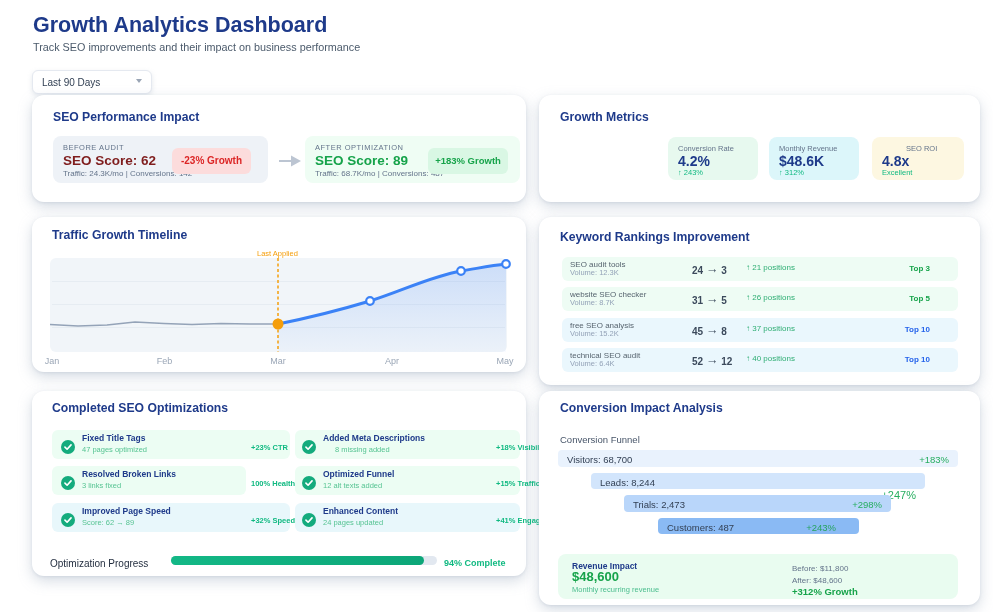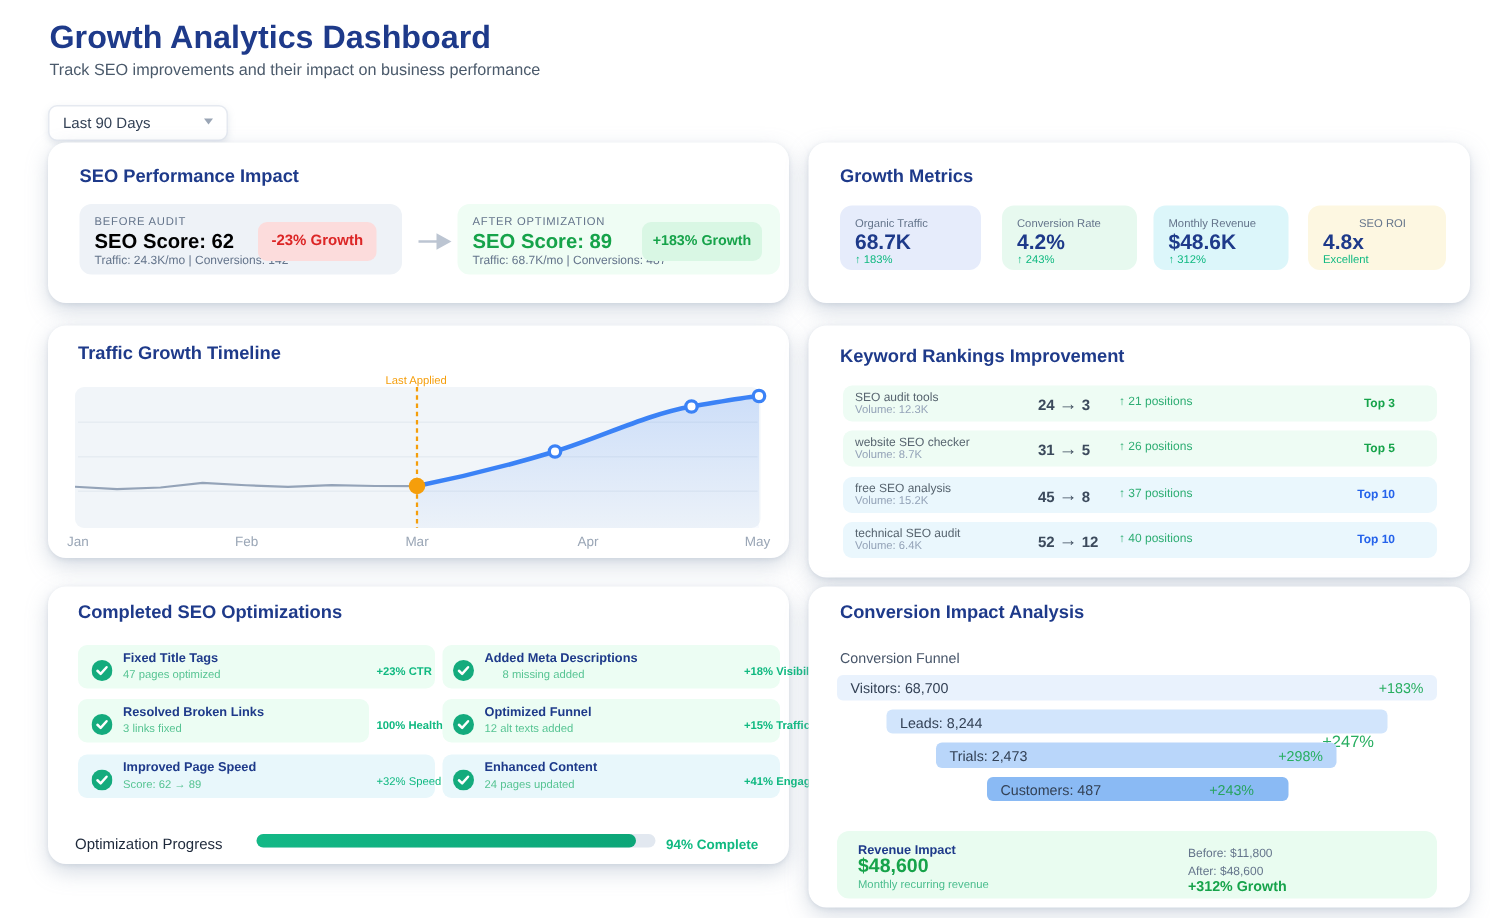--- a/index.html
+++ b/index.html
@@ -20,45 +20,40 @@
   <div class="abs" style="left:32px;top:70px;width:120px;height:24px;background:#fff;border:1px solid #e5e9f0;border-radius:6px;box-shadow:0 2px 5px rgba(148,163,184,0.25);">
     <div class="abs" style="left:9px;top:6px;font-size:10px;color:#334155;">Last 90 Days</div>
     <div class="abs" style="right:9px;top:8px;width:0;height:0;border-left:3.5px solid transparent;border-right:3.5px solid transparent;border-top:4.5px solid #9aa5b5;"></div>
   </div>
 
   <div class="card" style="left:32px;top:95px;width:494px;height:107px;">
     <div class="ctitle" style="left:21px;top:15px;">SEO Performance Impact</div>
 
     <div class="abs" style="left:21px;top:41px;width:215px;height:47px;background:#eef2f7;border-radius:8px;">
       <div class="abs" style="left:10px;top:7px;font-size:7.5px;letter-spacing:0.5px;color:#64748b;">BEFORE AUDIT</div>
-      <div class="abs" style="left:10px;top:17px;font-size:13.5px;font-weight:bold;color:#000000;">SEO Score: 62</div>
+      <div class="abs" style="left:10px;top:17px;font-size:13.5px;font-weight:bold;color:#7f1d1d;">SEO Score: 62</div>
       <div class="abs" style="left:10px;top:33px;font-size:8px;color:#64748b;white-space:nowrap;">Traffic: 24.3K/mo | Conversions: 142</div>
       <div class="abs" style="right:17px;top:12px;width:79px;height:26px;background:#fcdcdc;border-radius:6px;text-align:center;line-height:26px;font-size:10px;font-weight:bold;color:#dc2626;">-23% Growth</div>
     </div>
 
     <svg class="abs" style="left:246px;top:59px;" width="24" height="14" viewBox="0 0 24 14">
       <line x1="1" y1="7" x2="14" y2="7" stroke="#bcc5d2" stroke-width="1.8"></line>
       <path d="M13 1.5 L23 7 L13 12.5 Z" fill="#bcc5d2"></path>
     </svg>
 
     <div class="abs" style="left:273px;top:41px;width:215px;height:47px;background:#effdf4;border-radius:8px;">
       <div class="abs" style="left:10px;top:7px;font-size:7.5px;letter-spacing:0.5px;color:#64748b;">AFTER OPTIMIZATION</div>
       <div class="abs" style="left:10px;top:17px;font-size:13.5px;font-weight:bold;color:#16a34a;">SEO Score: 89</div>
       <div class="abs" style="left:10px;top:33px;font-size:8px;color:#64748b;white-space:nowrap;">Traffic: 68.7K/mo | Conversions: 487</div>
       <div class="abs" style="right:12px;top:12px;width:80px;height:26px;background:#d9f7e4;border-radius:6px;text-align:center;line-height:26px;font-size:9.5px;font-weight:bold;color:#16a34a;">+183% Growth</div>
     </div>
   </div>
 
   <div class="card" style="left:539px;top:95px;width:441px;height:107px;">
     <div class="ctitle" style="left:21px;top:15px;">Growth Metrics</div>
-    <div class="abs" style="left:21px;top:42px;width:94px;height:43px;background:#e6ecfb;border-radius:8px;">
-      <div class="abs" style="left:10px;top:7px;font-size:7.5px;color:#64748b;">Organic Traffic</div>
-      <div class="abs" style="left:10px;top:16px;font-size:14px;font-weight:bold;color:#1e3a8a;">68.7K</div>
-      <div class="abs" style="left:10px;top:31px;font-size:7.5px;color:#10b981;">↑ 183%</div>
-    </div>
     <div class="abs" style="left:129px;top:42px;width:90px;height:43px;background:#e7f9ef;border-radius:8px;">
       <div class="abs" style="left:10px;top:7px;font-size:7.5px;color:#64748b;">Conversion Rate</div>
       <div class="abs" style="left:10px;top:16px;font-size:14px;font-weight:bold;color:#1e3a8a;">4.2%</div>
       <div class="abs" style="left:10px;top:31px;font-size:7.5px;color:#10b981;">↑ 243%</div>
     </div>
     <div class="abs" style="left:230px;top:42px;width:90px;height:43px;background:#dcf6fa;border-radius:8px;">
       <div class="abs" style="left:10px;top:7px;font-size:7.5px;color:#64748b;">Monthly Revenue</div>
       <div class="abs" style="left:10px;top:16px;font-size:14px;font-weight:bold;color:#1e3a8a;">$48.6K</div>
       <div class="abs" style="left:10px;top:31px;font-size:7.5px;color:#10b981;">↑ 312%</div>
     </div>
@@ -172,21 +167,21 @@
       <div class="abs" style="left:201px;top:13px;font-size:7.5px;font-weight:bold;color:#10b981;white-space:nowrap;">+15% Traffic</div>
     </div>
 
     <div class="abs" style="left:20px;top:112px;width:238px;height:29px;background:#e8f7fb;border-radius:6px;">
       <svg class="abs" style="left:9px;top:10px;" width="14" height="14" viewBox="0 0 17 17">
           <circle cx="8.5" cy="8.5" r="8.5" fill="#14ab7d"></circle>
           <path d="M4.8 8.7 L7.4 11.2 L12.2 5.9" fill="none" stroke="#fff" stroke-width="2" stroke-linecap="round" stroke-linejoin="round"></path>
         </svg>
       <div class="abs" style="left:30px;top:3px;font-size:8.5px;font-weight:bold;color:#1e3a8a;white-space:nowrap;">Improved Page Speed</div>
       <div class="abs" style="left:30px;top:15px;font-size:7.5px;color:#57c493;white-space:nowrap;">Score: 62 → 89</div>
-      <div class="abs" style="left:199px;top:13px;font-size:7.5px;font-weight:normal;color:#10b981;white-space:nowrap;">+32% Speed</div>
+      <div class="abs" style="left:199px;top:13px;font-size:7.5px;font-weight:bold;color:#10b981;white-space:nowrap;">+32% Speed</div>
     </div>
     <div class="abs" style="left:263px;top:112px;width:225px;height:29px;background:#e8f7fb;border-radius:6px;">
       <svg class="abs" style="left:7px;top:10px;" width="14" height="14" viewBox="0 0 17 17">
           <circle cx="8.5" cy="8.5" r="8.5" fill="#14ab7d"></circle>
           <path d="M4.8 8.7 L7.4 11.2 L12.2 5.9" fill="none" stroke="#fff" stroke-width="2" stroke-linecap="round" stroke-linejoin="round"></path>
         </svg>
       <div class="abs" style="left:28px;top:3px;font-size:8.5px;font-weight:bold;color:#1e3a8a;white-space:nowrap;">Enhanced Content</div>
       <div class="abs" style="left:28px;top:15px;font-size:7.5px;color:#57c493;white-space:nowrap;">24 pages updated</div>
       <div class="abs" style="left:201px;top:13px;font-size:7.5px;font-weight:bold;color:#10b981;white-space:nowrap;">+41% Engagement</div>
     </div>

